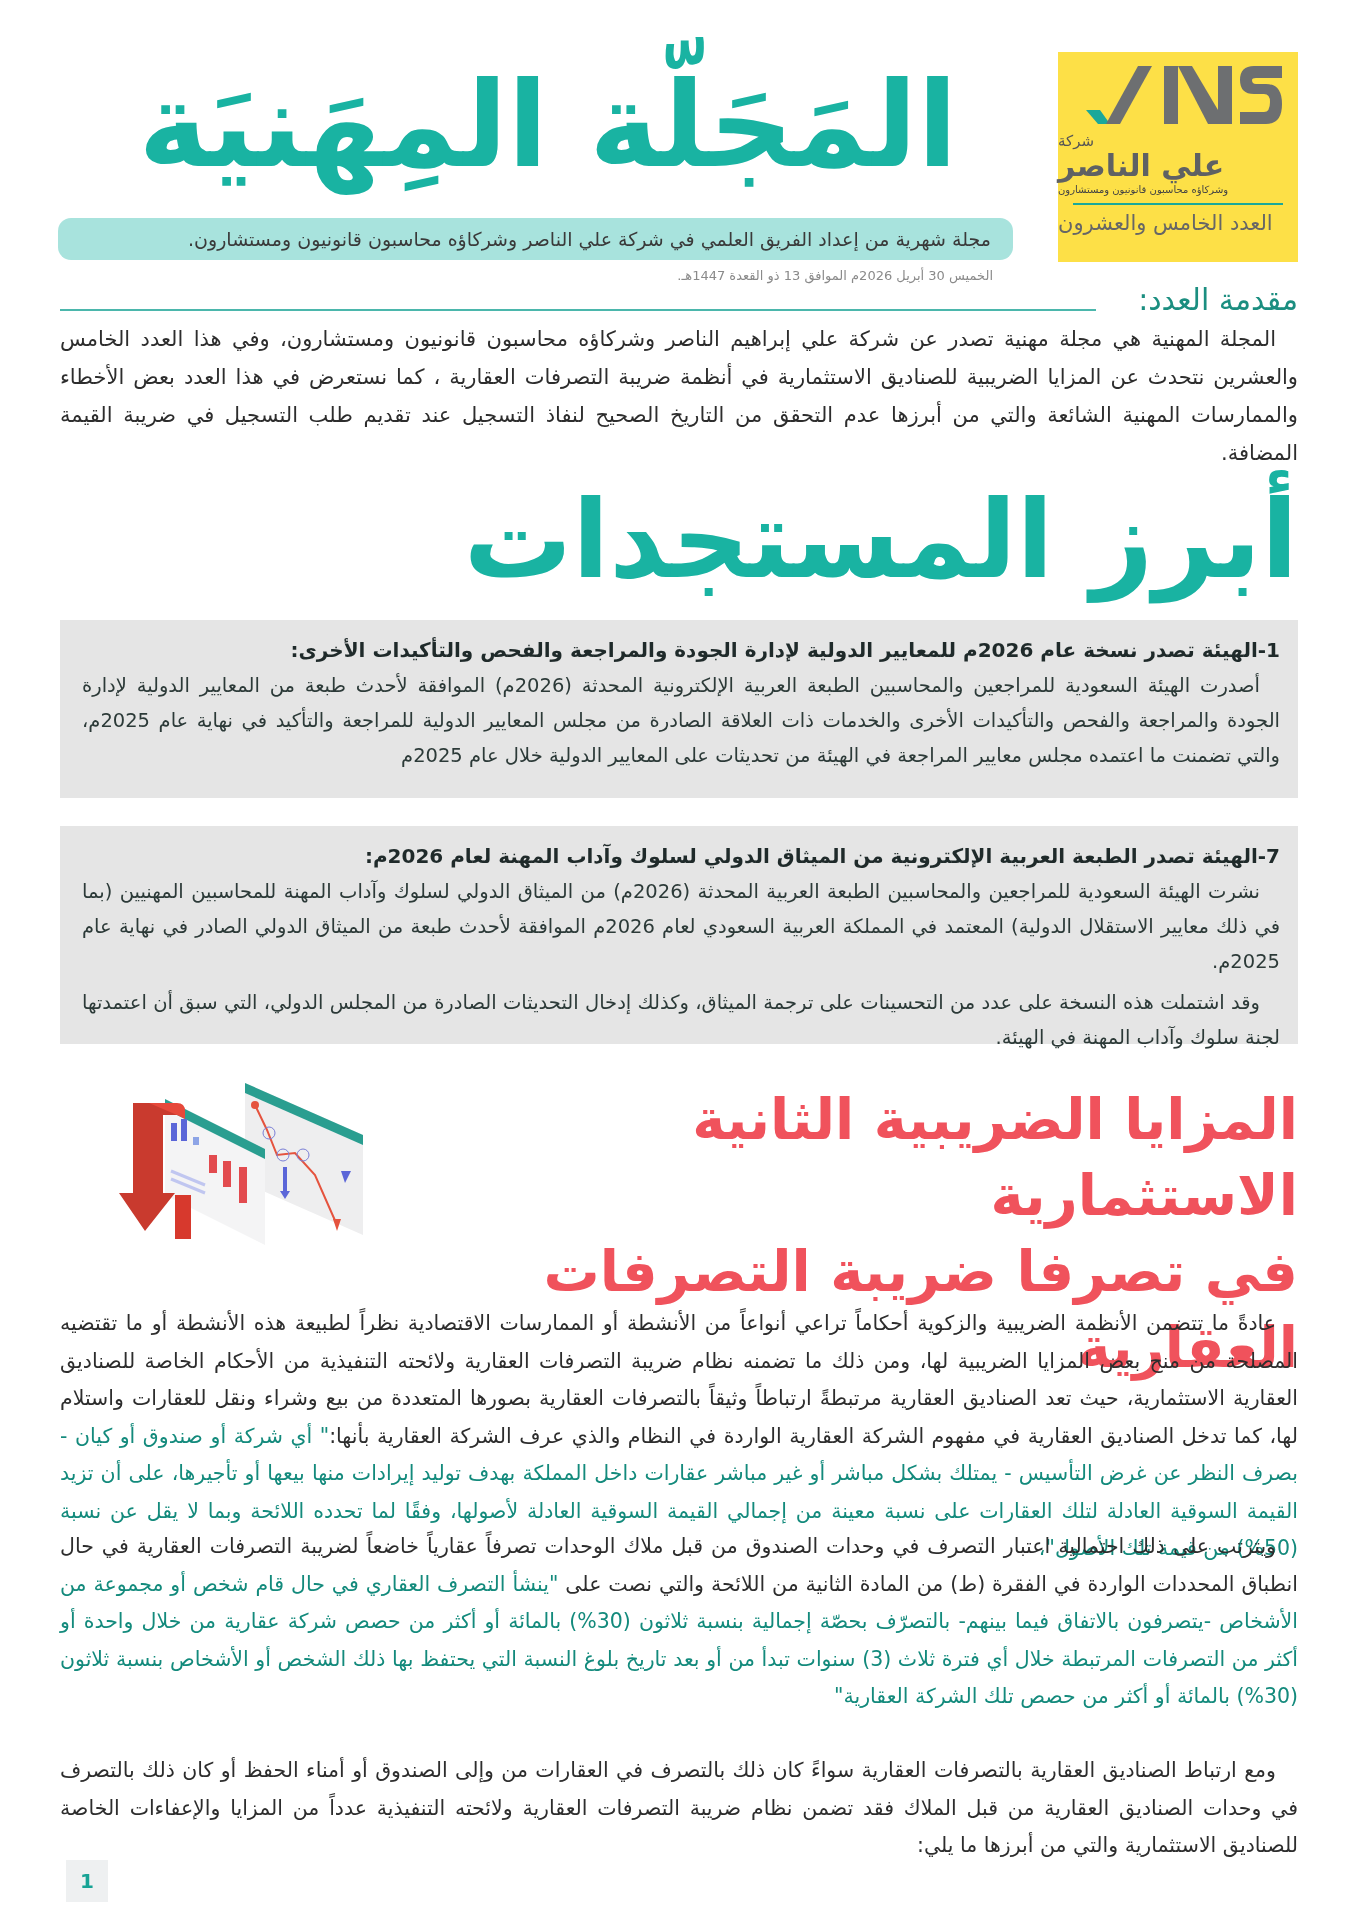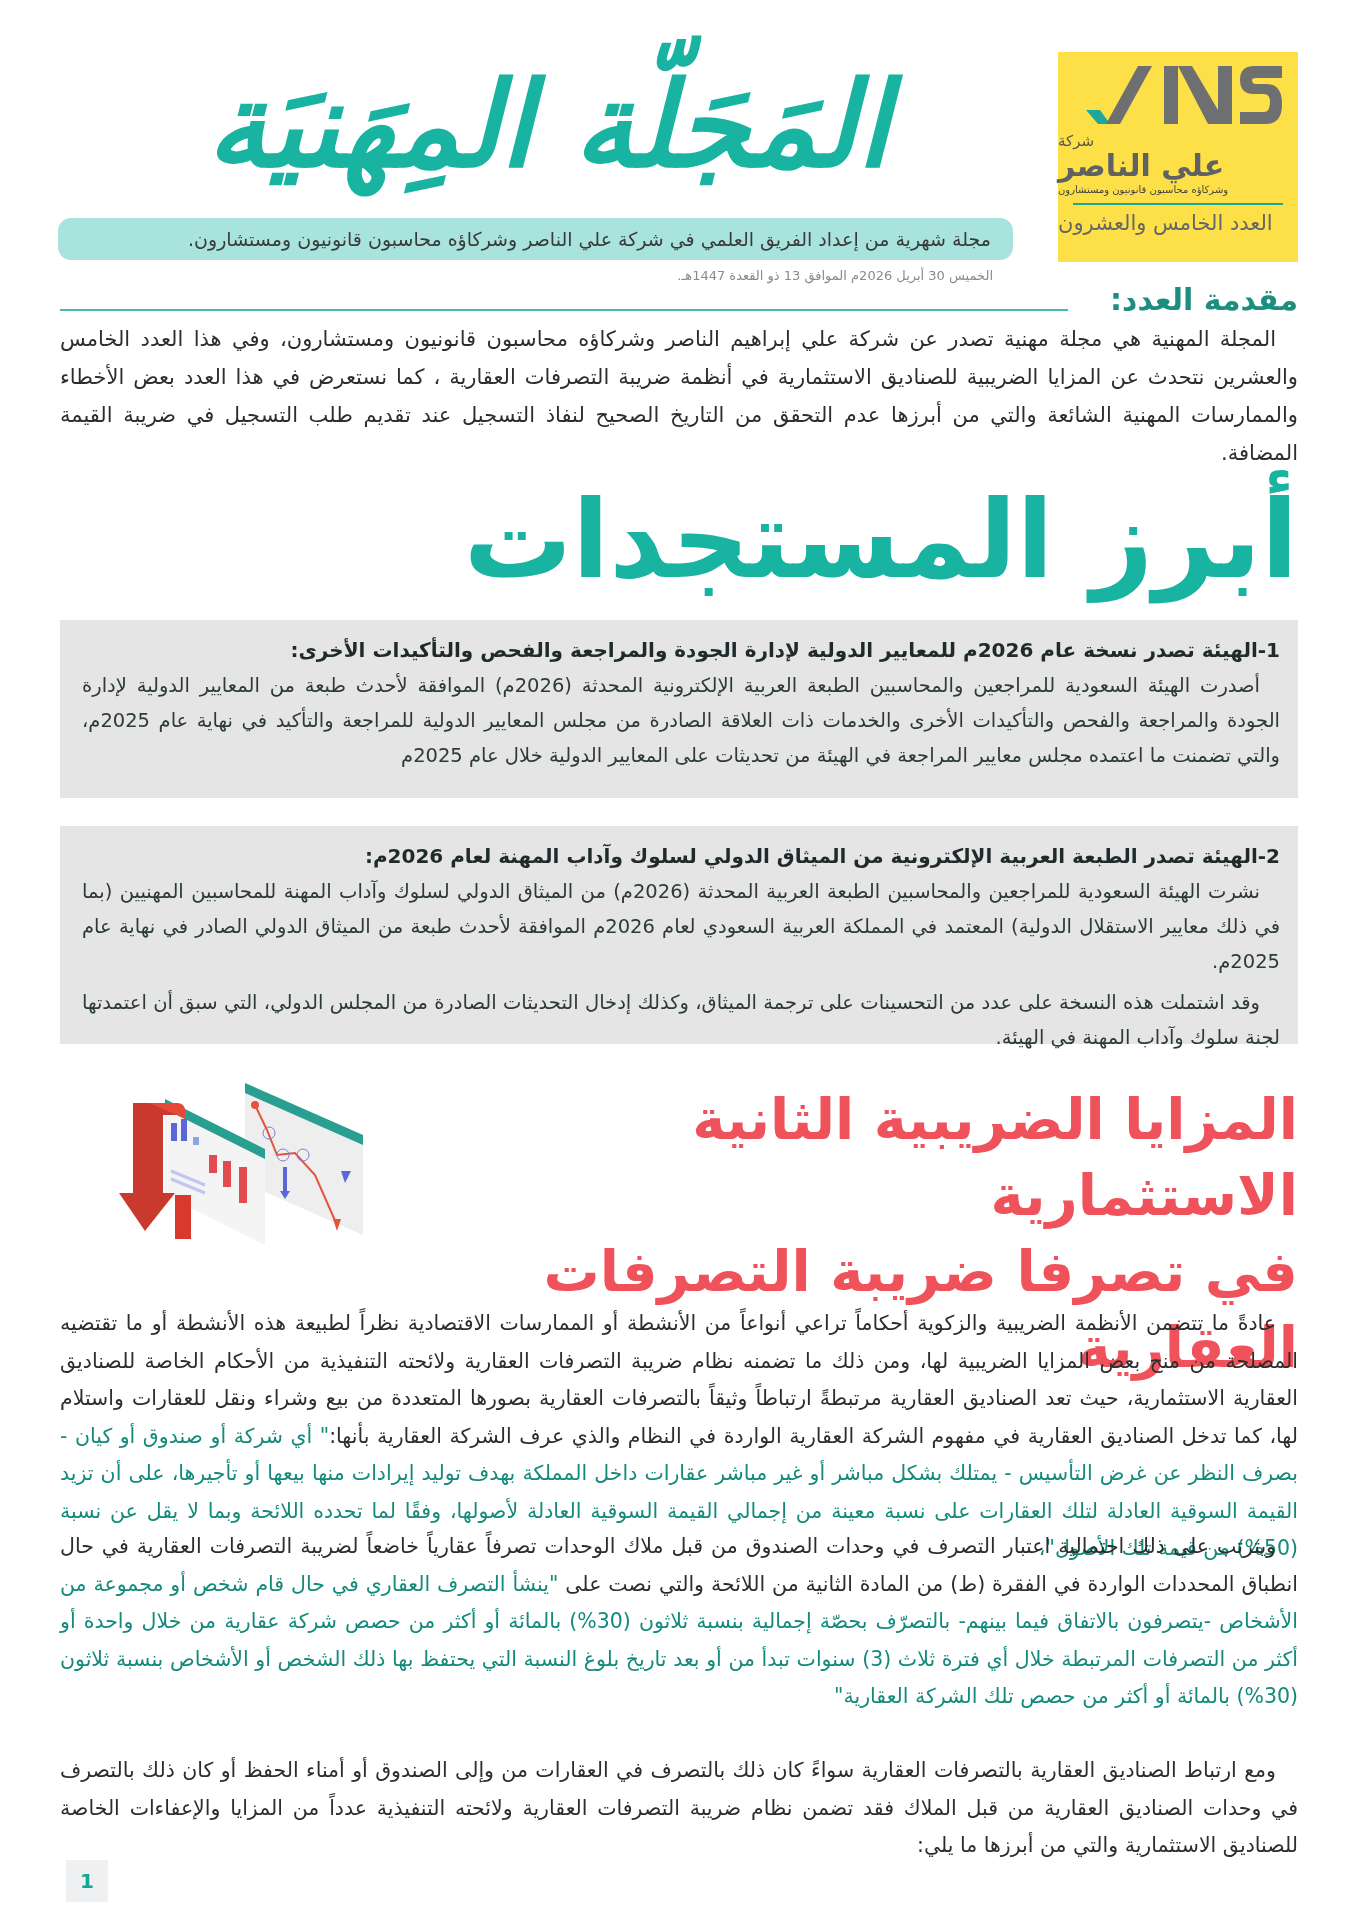--- a/index.html
+++ b/index.html
@@ -35,21 +35,20 @@
     .mag-title {
       position: absolute;
       right: 340px; top: 50px;
       width: 940px;
       text-align: center;
       font-size: 118px;
       font-weight: bold;
       color: #19b3a2;
       line-height: 150px;
       letter-spacing: 2px;
-      font-style: italic;
     }
     .subtitle-band {
       position: absolute;
       right: 345px; top: 218px;
       width: 955px; height: 42px;
       background: #a8e3dd;
       padding: 0 22px;
       display: flex; align-items: center;
       font-size: 19px; color: #3a3a3a; border-radius: 13px;
     }
@@ -59,21 +58,21 @@
       font-size: 13px; color: #8a8a8a;
     }
 
     .intro-heading {
       position: absolute;
       right: 60px; top: 282px;
       width: 1238px;
       display: flex; align-items: flex-end;
     }
     .intro-heading .title {
-      font-size: 30px; font-weight: bold; color: #1b8e80;
+      font-size: 30px; font-weight: normal; color: #1b8e80;
       white-space: nowrap;
       margin-left: 36px;
     }
     .intro-heading .rule {
       flex: 1; height: 2px; background: #4bb7ac; margin: 0 6px 6px 0;
     }
     .intro-text {
       position: absolute;
       right: 60px; top: 320px;
       width: 1238px;
@@ -185,21 +184,21 @@
 <p class="intro-text">المجلة المهنية هي مجلة مهنية تصدر عن شركة علي إبراهيم الناصر وشركاؤه محاسبون قانونيون ومستشارون، وفي هذا العدد الخامس والعشرين نتحدث عن المزايا الضريبية للصناديق الاستثمارية في أنظمة ضريبة التصرفات العقارية ، كما نستعرض في هذا العدد بعض الأخطاء والممارسات المهنية الشائعة والتي من أبرزها عدم التحقق من التاريخ الصحيح لنفاذ التسجيل عند تقديم طلب التسجيل في ضريبة القيمة المضافة.</p>
 
 <div class="big-heading">أبرز المستجدات والتحديثات</div>
 
 <div class="news-box b1">
   <div class="news-title">1-الهيئة تصدر نسخة عام 2026م للمعايير الدولية لإدارة الجودة والمراجعة والفحص والتأكيدات الأخرى:</div>
   <p class="news-para">أصدرت الهيئة السعودية للمراجعين والمحاسبين الطبعة العربية الإلكترونية المحدثة (2026م) الموافقة لأحدث طبعة من المعايير الدولية لإدارة الجودة والمراجعة والفحص والتأكيدات الأخرى والخدمات ذات العلاقة الصادرة من مجلس المعايير الدولية للمراجعة والتأكيد في نهاية عام 2025م، والتي تضمنت ما اعتمده مجلس معايير المراجعة في الهيئة من تحديثات على المعايير الدولية خلال عام 2025م</p>
 </div>
 
 <div class="news-box b2">
-  <div class="news-title">2-الهيئة تصدر الطبعة العربية الإلكترونية من الميثاق الدولي لسلوك وآداب المهنة لعام 2026م:</div>
+  <div class="news-title">7-الهيئة تصدر الطبعة العربية الإلكترونية من الميثاق الدولي لسلوك وآداب المهنة لعام 2026م:</div>
   <p class="news-para">نشرت الهيئة السعودية للمراجعين والمحاسبين الطبعة العربية المحدثة (2026م) من الميثاق الدولي لسلوك وآداب المهنة للمحاسبين المهنيين (بما في ذلك معايير الاستقلال الدولية) المعتمد في المملكة العربية السعودي لعام 2026م الموافقة لأحدث طبعة من الميثاق الدولي الصادر في نهاية عام 2025م.</p>
   <p class="news-para">وقد اشتملت هذه النسخة على عدد من التحسينات على ترجمة الميثاق، وكذلك إدخال التحديثات الصادرة من المجلس الدولي، التي سبق أن اعتمدتها لجنة سلوك وآداب المهنة في الهيئة.</p>
 </div>
 
 <svg class="feature-illustration" viewBox="0 0 300 175">
 
   <polygon points="140,8 258,60 258,160 140,108" fill="#eeeeef"></polygon>
   <polygon points="140,8 258,60 258,70 140,18" fill="#2a9e90"></polygon>
   <polyline points="150,30 162,55 172,80 190,78 210,100 232,150" fill="none" stroke="#e5533e" stroke-width="2"></polyline>
   <circle cx="150" cy="30" r="4" fill="#e5533e"></circle>

